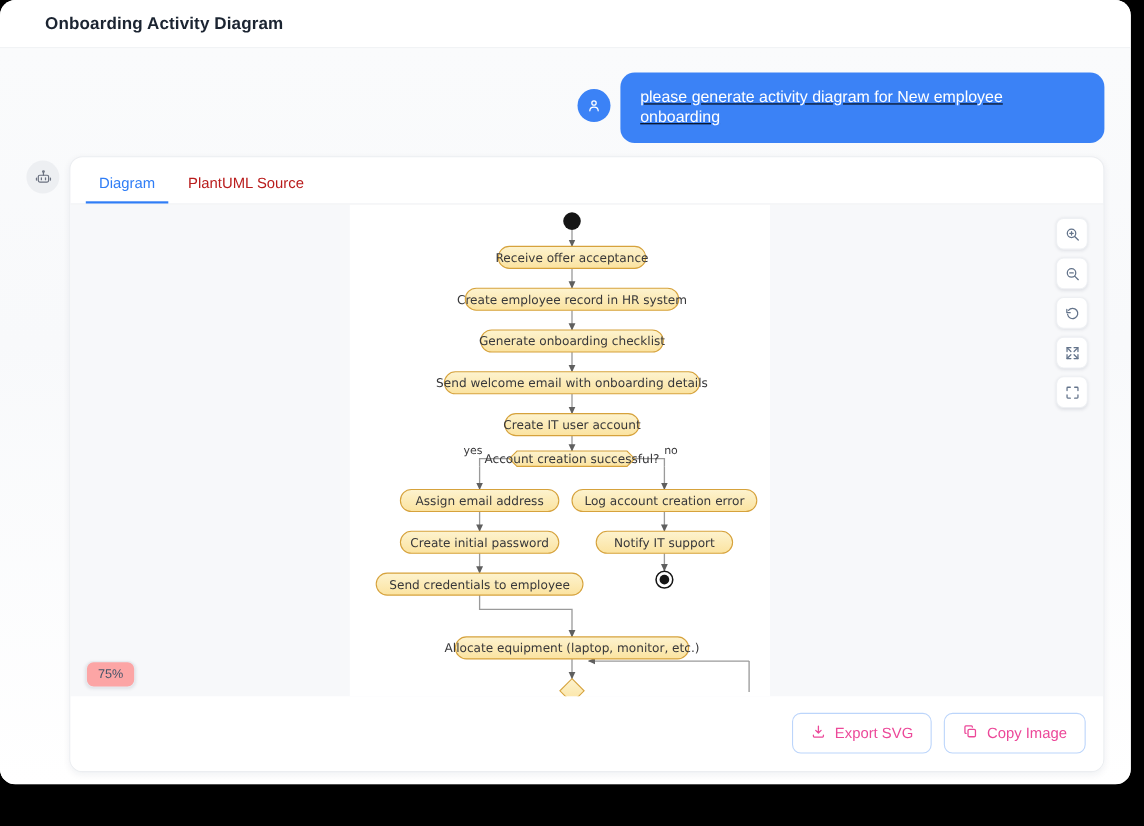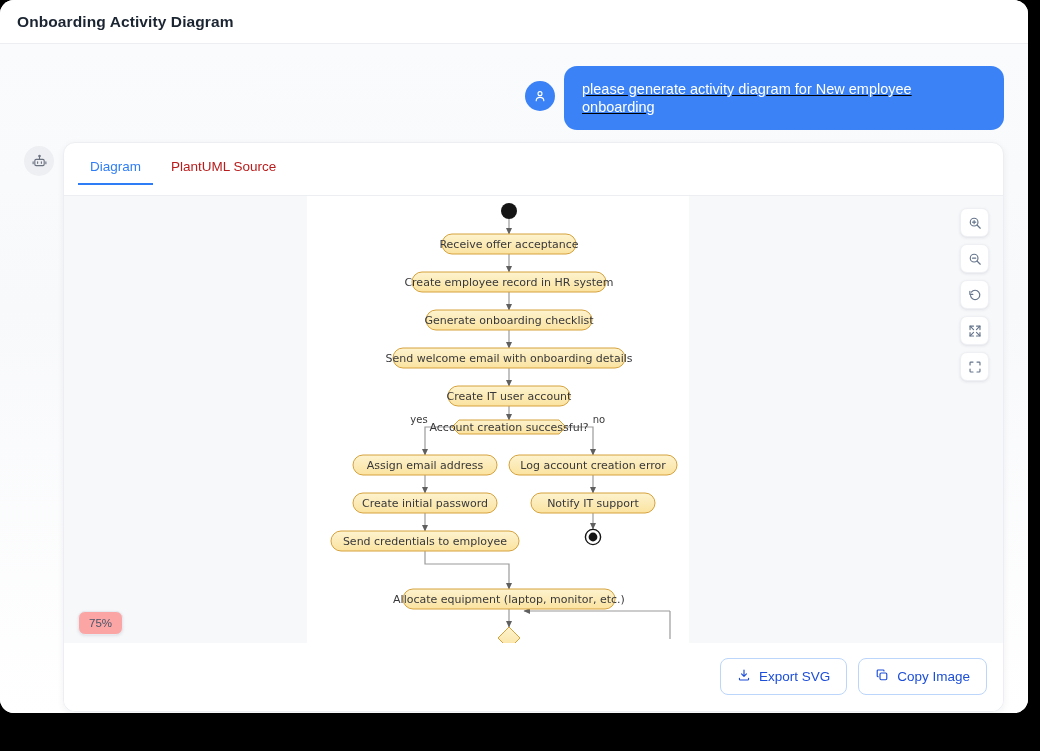--- a/index.html
+++ b/index.html
@@ -27,20 +27,21 @@
     border-bottom: 1px solid #eceef1;
     display: flex;
     align-items: center;
     padding: 0 0 0 17px;
   }
   .app-title {
     font-size: 15.5px;
     font-weight: bold;
     color: #1b2431;
     letter-spacing: .1px;
+    margin-left: 24px;
   }
 
   
   .app-body {
     position: relative;
     height: 669px;
     background: linear-gradient(#fafbfc, #f8f9fb 40%, #ffffff);
     padding: 0 24px;
   }
 
@@ -92,21 +93,21 @@
     border: 1px solid #eceef1;
     border-radius: 12px;
     box-shadow: 0 2px 7px rgba(20,30,60,0.06);
     overflow: hidden;
   }
 
   
   .tabs {
     display: flex;
     gap: 6px;
-    padding: 8px 14px 10px 14px;
+    padding: 8px 14px 0 14px;
     border-bottom: 1px solid #eceef1;
   }
   .tab {
     font-size: 13.5px;
     color: #b91c1c;
     padding: 8px 12px 9px 12px;
     border-bottom: 2px solid transparent;
     cursor: pointer;
     white-space: nowrap;
   }
@@ -117,21 +118,21 @@
 
   
   .canvas-wrap {
     position: relative;
     height: 447px;
     background: #f7f8fa;
     overflow: hidden;
   }
   .diagram-sheet {
     position: absolute;
-    left: 243px; top: 0;
+    left: 254px; top: 0;
     width: 382px;
     height: 100%;
     background: #ffffff;
   }
   .diagram-scale {
     position: absolute;
     left: 0; top: 0;
     width: 382px;
   }
 
@@ -174,21 +175,21 @@
     gap: 11px;
     padding: 15px 16px 16px 16px;
     background: #ffffff;
   }
   .action-btn {
     display: inline-flex;
     align-items: center;
     gap: 8px;
     border: 1px solid #bcd5fb;
     background: #ffffff;
-    color: #1d4ed8;
+    color: #ec4899;
     border-radius: 8px;
     font-size: 13.5px;
     padding: 9px 16px;
     cursor: pointer;
     font-family: "Liberation Sans", sans-serif;
   }
 
   
   .uml-text {
     font-family: "DejaVu Sans", sans-serif;

